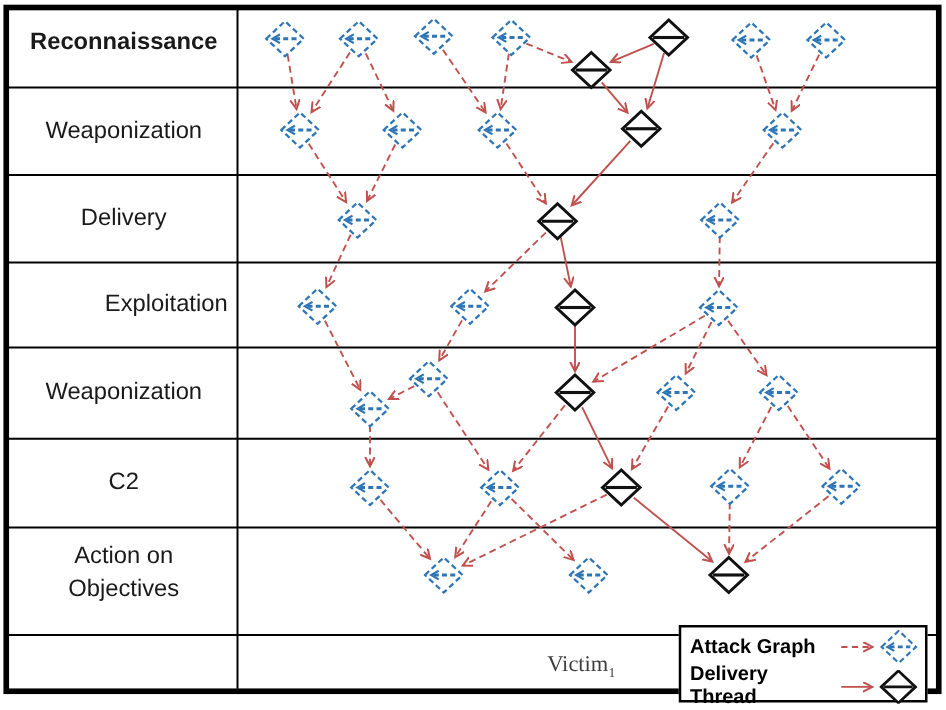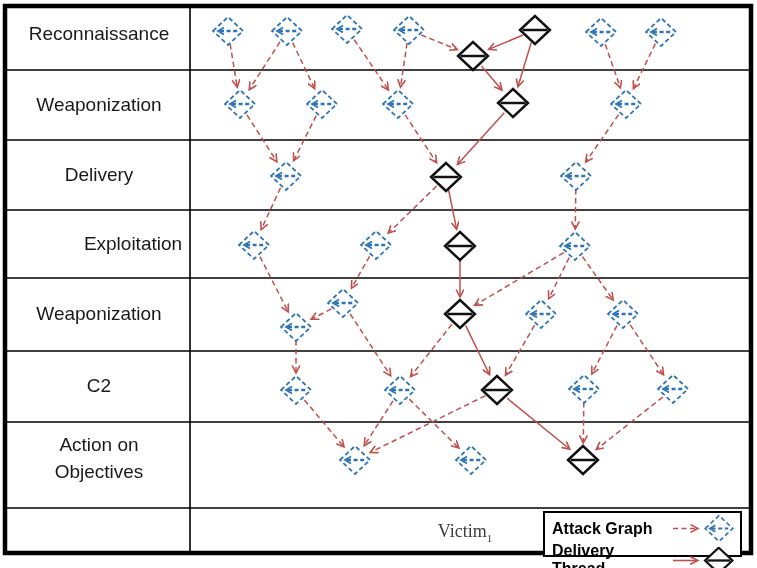--- a/index.html
+++ b/index.html
@@ -12,21 +12,21 @@
   .phase-label{
     position:absolute;left:8px;width:182px;display:flex;align-items:center;justify-content:center;
     font-size:19px;color:#1a1a1a;text-align:center;white-space:pre-line;line-height:1.4;
   }
   #victim-label{
     position:absolute;left:380px;top:521px;width:170px;text-align:center;
     font-size:18px;color:#3d3d3d;z-index:2;font-family:Liberation Serif, serif;
   }
   #victim-label sub{font-size:11px;}
   #legend{
-    position:absolute;left:543px;top:511px;width:199px;height:46px;z-index:3;
+    position:absolute;left:543px;top:500px;width:199px;height:62px;z-index:3;
     background:#ffffff;border:2px solid #000;box-sizing:border-box;
     display:flex;flex-direction:column;justify-content:space-around;padding:2px 5px 2px 7px;
   }
   .legend-row{display:flex;align-items:center;justify-content:space-between;}
   .legend-label{font-size:16px;font-weight:bold;color:#000;}
   .legend-marker{display:block;}
 </style>
 </head>
 <body>
 
@@ -246,21 +246,21 @@
           <path d="M467,456.5 L461,460 L467,463.5" fill="none" stroke="#2E75B6" stroke-width="1.8"></path>
         </g>
         <g>
           <path d="M568,460 L583,446 L598,460 L583,474 Z" fill="#ffffff" stroke="#111111" stroke-width="2.4"></path>
           <line x1="570.5" y1="460" x2="595.5" y2="460" stroke="#111111" stroke-width="2.5"></line>
         </g>
       </g>
     </svg>
 
   <div id="phase-labels">
-      <div class="phase-label" style="top: 8px; height: 52px;">Reconnaissance</div>
+      <div class="phase-label" style="top: 8px; height: 52px; font-weight: bold;">Reconnaissance</div>
       <div class="phase-label" style="top: 70px; height: 70px;">Weaponization</div>
       <div class="phase-label" style="top: 140px; height: 70px;">Delivery</div>
       <div class="phase-label" style="top: 210px; height: 68px; margin-left: 34px;">Exploitation</div>
       <div class="phase-label" style="top: 278px; height: 73px;">Weaponization</div>
       <div class="phase-label" style="top: 351px; height: 71px;">C2</div>
       <div class="phase-label" style="top: 416px; height: 86px;">Action on
 Objectives</div>
     </div>
 
   <div id="victim-label">

